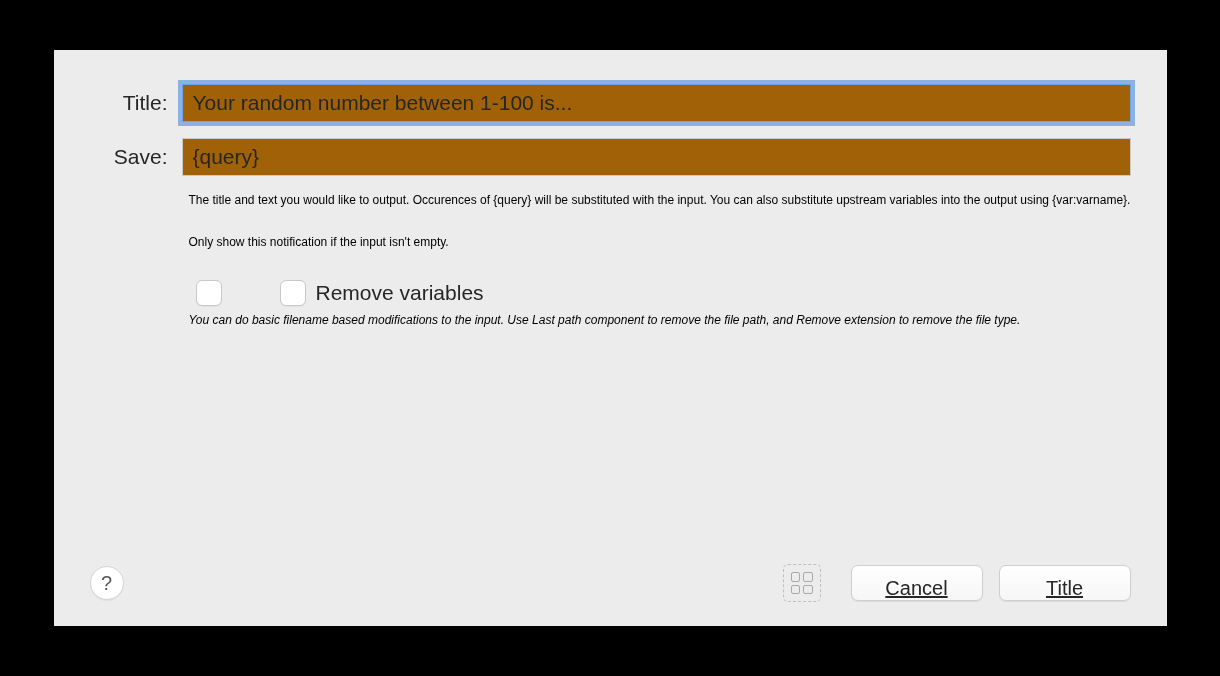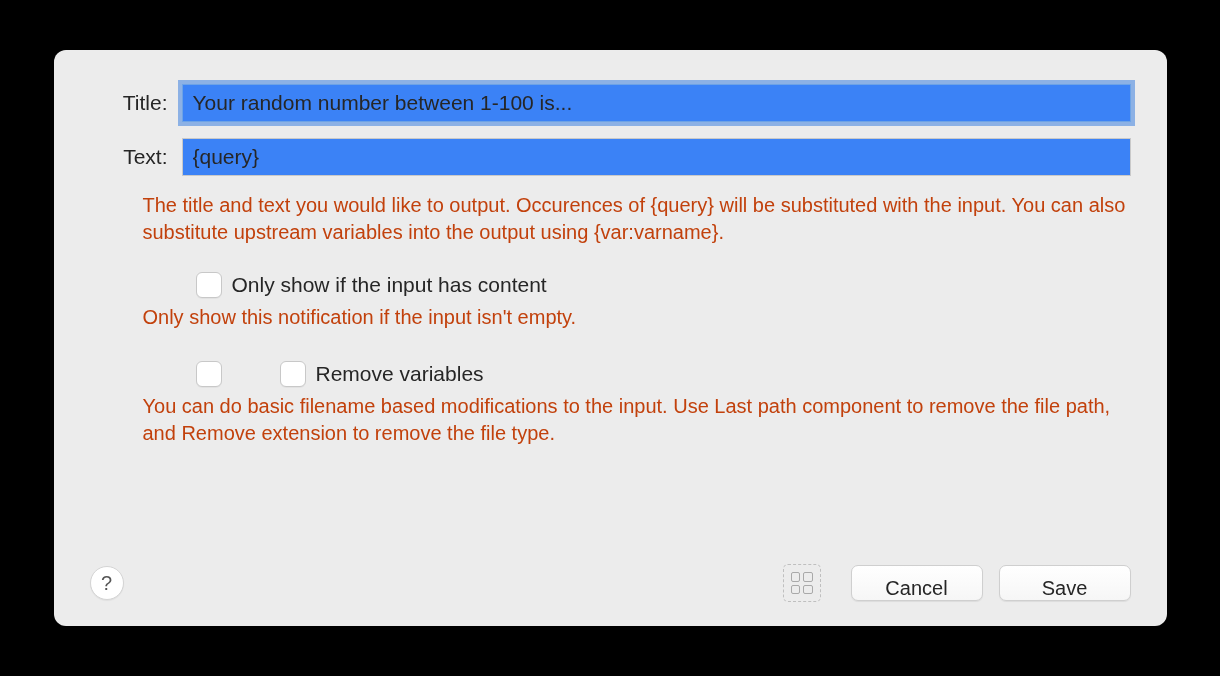--- a/index.html
+++ b/index.html
@@ -9,54 +9,54 @@
       height: 676px;
       font-family: -apple-system, BlinkMacSystemFont, "Helvetica Neue", Helvetica, Arial, sans-serif;
       display: flex;
       align-items: center;
       justify-content: center;
     }
     .panel {
       background: #ececec;
       width: 1113px;
       height: 576px;
-      border-radius: 12px;
+      border-radius: 0;
       padding: 34px 36px 26px 36px;
       position: relative;
     }
     .form-row {
       display: flex;
       align-items: center;
       margin-bottom: 16px;
     }
     .form-label {
       width: 92px;
       text-align: right;
       font-size: 21px;
       color: #262626;
       padding-right: 14px;
     }
     .form-input {
       flex: 1;
       height: 38px;
       border: 1px solid #c9c9c9;
-      background: #3b82f6;
+      background: #a16207;
       font-size: 21px;
       padding: 4px 10px;
       color: #262626;
       outline: none;
     }
     .form-input.focused {
       box-shadow: 0 0 0 4px rgba(100, 153, 227, 0.7);
       border-color: #6da3e6;
     }
     .help-text {
-      font-size: 20px;
-      color: #c2410c;
-      margin-left: 53px;
+      font-size: 12px;
+      color: #000000;
+      margin-left: 99px;
       margin-top: 6px;
       margin-bottom: 26px;
       line-height: 1.35;
     }
     .checkbox-row {
       display: flex;
       align-items: center;
       margin-left: 106px;
       margin-bottom: 6px;
       gap: 10px;
@@ -132,68 +132,63 @@
       height: 36px;
       background: linear-gradient(#ffffff, #f6f6f6);
       border: 1px solid #cfcfcf;
       border-radius: 7px;
       font-size: 20px;
       color: #262626;
       cursor: pointer;
       box-shadow: 0 1px 1px rgba(0,0,0,0.07);
       margin-left: 16px;
       padding: 11px 20px;
+      text-decoration: underline;
     }
   </style>
 </head>
 <body>
 
 <div class="panel">
 
   <div class="form-row">
     <div class="form-label">Title:</div>
     <input class="form-input focused" type="text" value="Your random number between 1-100 is..." style="">
   </div>
 
   <div class="form-row">
-    <div class="form-label">Text:</div>
+    <div class="form-label">Save:</div>
     <input class="form-input" type="text" value="{query}" style="">
   </div>
 
   <div class="help-text">The title and text you would like to output. Occurences of {query} will be substituted with the input. You can also substitute upstream variables into the output using {var:varname}.</div>
 
-  <div class="checkbox-row">
-    <div class="checkbox-group">
-      <div class="checkbox"></div>
-      <div class="checkbox-label">Only show if the input has content</div>
-    </div>
-  </div>
   <div class="help-text" style="margin-top:2px;margin-bottom:30px;">Only show this notification if the input isn't empty.</div>
 
   <div class="checkbox-row">
     <div class="checkbox-group">
       <div class="checkbox"></div>
     </div>
     <div class="checkbox-group">
       <div class="checkbox"></div>
       <div class="checkbox-label">Remove variables</div>
     </div>
   </div>
-  <div class="help-text" style="margin-top:2px;">You can do basic filename based modifications to the input. Use Last path component to remove the file path, and Remove extension to remove the file type.</div>
+  <div class="help-text" style="margin-top:2px;font-style:italic;">You can do basic filename based modifications to the input. Use Last path component to remove the file path, and Remove extension to remove the file type.</div>
 
   <div class="bottom-bar">
     <div class="help-button">
       <span>?</span>
     </div>
     <div class="spacer"></div>
     <div class="grid-button">
       <div class="grid-icon">
         <span></span>
           <span></span>
           <span></span>
           <span></span>
       </div>
     </div>
     <button class="action-button">Cancel</button>
-    <button class="action-button">Save</button>
+    <button class="action-button">Title</button>
   </div>
 
 </div>
 
 </body></html>

